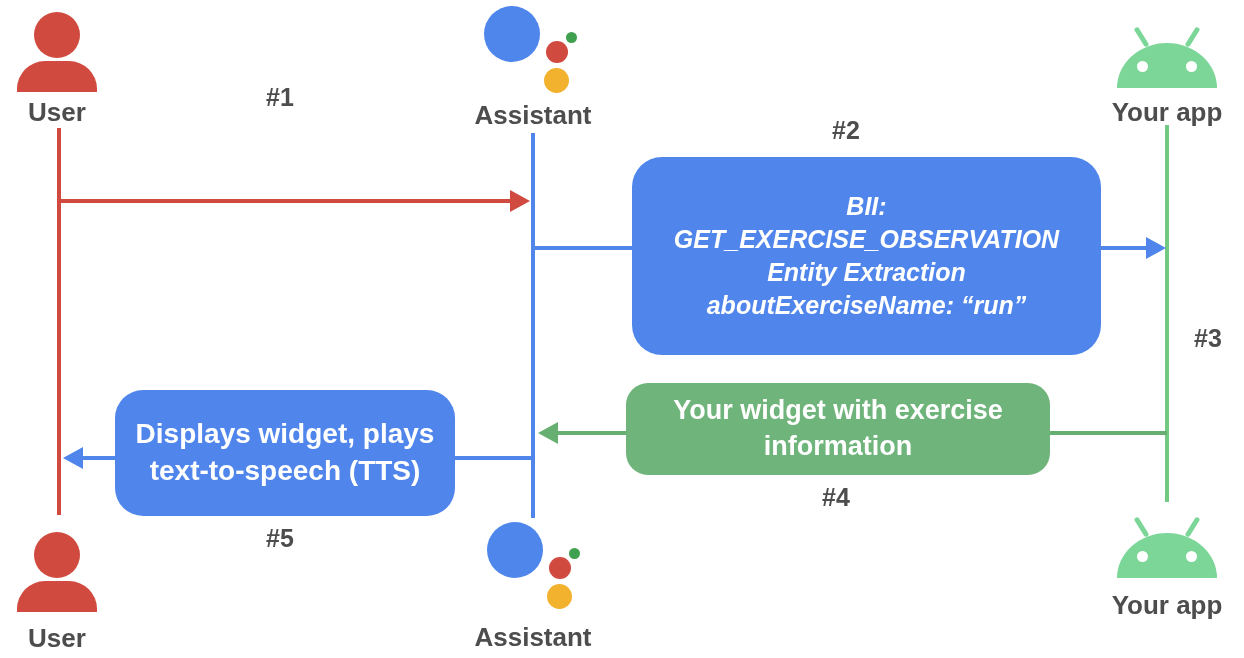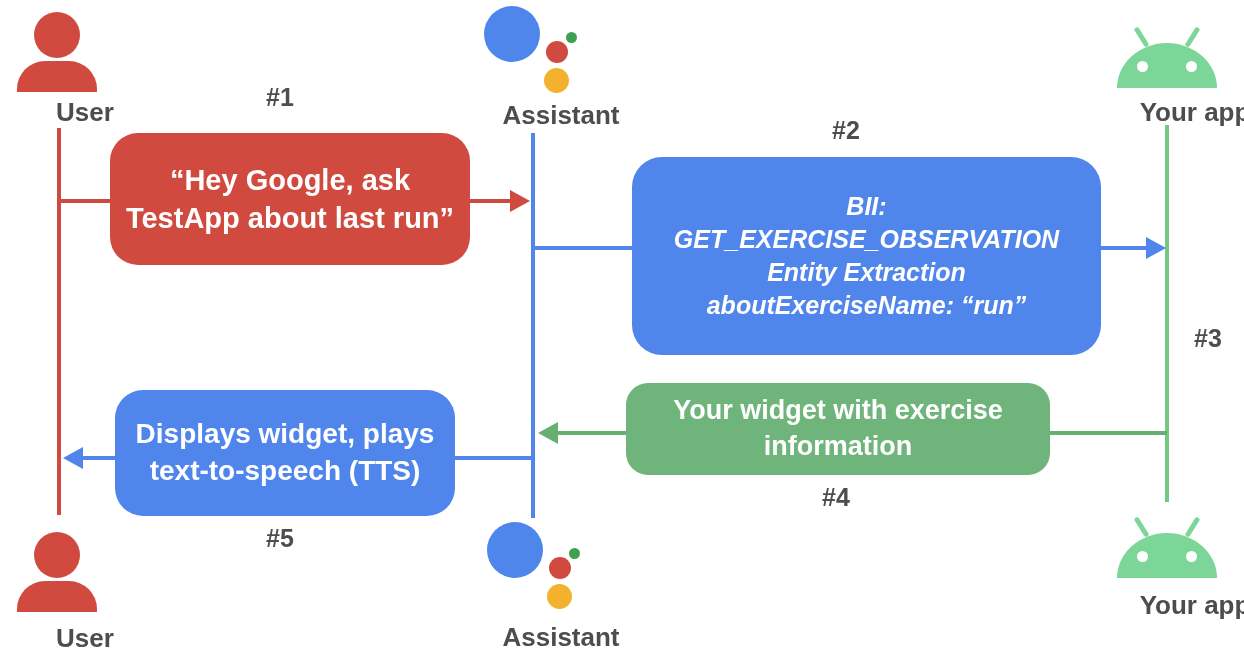--- a/index.html
+++ b/index.html
@@ -2,21 +2,21 @@
 <html><head>
 <meta charset="utf-8">
 <style>
   html,body { margin:0; padding:0; background:#ffffff; }
   .canvas {
     position:relative; width:1244px; height:658px; background:#ffffff;
     font-family:"Liberation Sans", sans-serif; overflow:hidden;
   }
   .actor-label {
     position:absolute; transform:translateX(-50%);
-    font-weight:700; font-size:26px; color:#4d4d4d; white-space:nowrap;margin-left:28px;
+    font-weight:700; font-size:26px; color:#4d4d4d; white-space:nowrap;
   }
   .step-label {
     position:absolute; transform:translateX(-50%);
     font-weight:700; font-size:25px; color:#4d4d4d; white-space:nowrap;
   }
   .vline { position:absolute; width:4px; z-index:1; }
   .hline { position:absolute; height:4px; z-index:1; }
   .vline.red, .hline.red { background:#d04a3f; }
   .vline.blue, .hline.blue { background:#5086ec; }
   .vline.green { background:#72c981; }
@@ -94,22 +94,20 @@
 
   <div class="hline blue" style="left:533px; top:246px; width:613px;"></div>
   <div class="arrow-right blue" style="left:1146px; top:237px;"></div>
 
   <div class="hline green" style="left:558px; top:431px; width:609px;"></div>
   <div class="arrow-left green" style="left:538px; top:422px;"></div>
 
   <div class="hline blue" style="left:83px; top:456px; width:450px;"></div>
   <div class="arrow-left blue" style="left:63px; top:447px;"></div>
 
-  <div class="msg-box red" style="left:110px; top:133px; width:360px; height:132px;">“Hey Google, ask
-TestApp about last run”</div>
 
   <div class="msg-box blue1" style="left:632px; top:157px; width:469px; height:198px;font-style:italic;">BII:
 GET_EXERCISE_OBSERVATION
 Entity Extraction
 aboutExerciseName: “run”</div>
 
   <div class="msg-box green" style="left:626px; top:383px; width:424px; height:92px;">Your widget with exercise
 information</div>
 
   <div class="msg-box blue2" style="left:115px; top:390px; width:340px; height:126px;text-align:center;">Displays widget, plays

